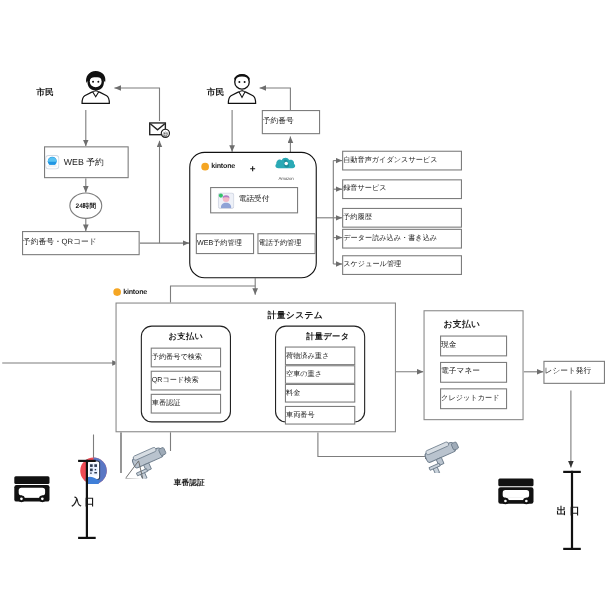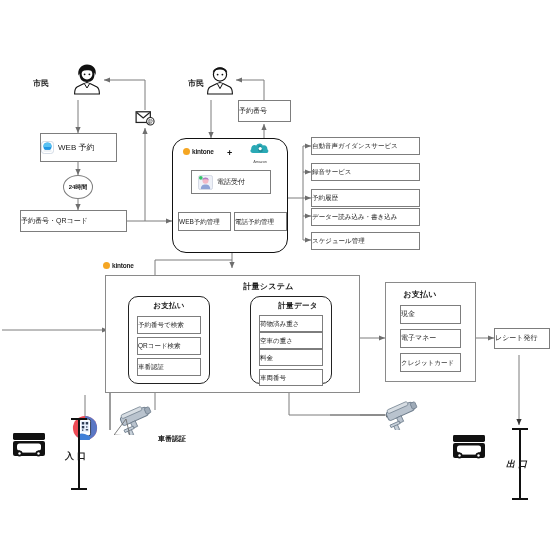--- a/index.html
+++ b/index.html
@@ -354,16 +354,16 @@
       <circle cx="28.5" cy="23.5" r="3" fill="#111"></circle>
       <circle cx="9.5" cy="23.5" r="1.2" fill="#fff"></circle>
       <circle cx="28.5" cy="23.5" r="1.2" fill="#fff"></circle>
     </svg>
 
     <div class="gate" style="left:519px;top:428px;">
       <div class="gate-post" style="left:0;top:0;width:1.6px;height:72px;"></div>
       <div class="gate-post" style="left:-7px;top:0;width:16px;height:2px;"></div>
       <div class="gate-post" style="left:-7px;top:70px;width:16px;height:2px;"></div>
     </div>
-    <div class="lbl bold" style="left:506px;top:458px;font-size:9px;letter-spacing:3px;font-style:italic;">出口</div>
+    <div class="lbl bold" style="left:506px;top:458px;font-size:9px;letter-spacing:3px;">出口</div>
 
   </div>
 </div>
 
 </body></html>

